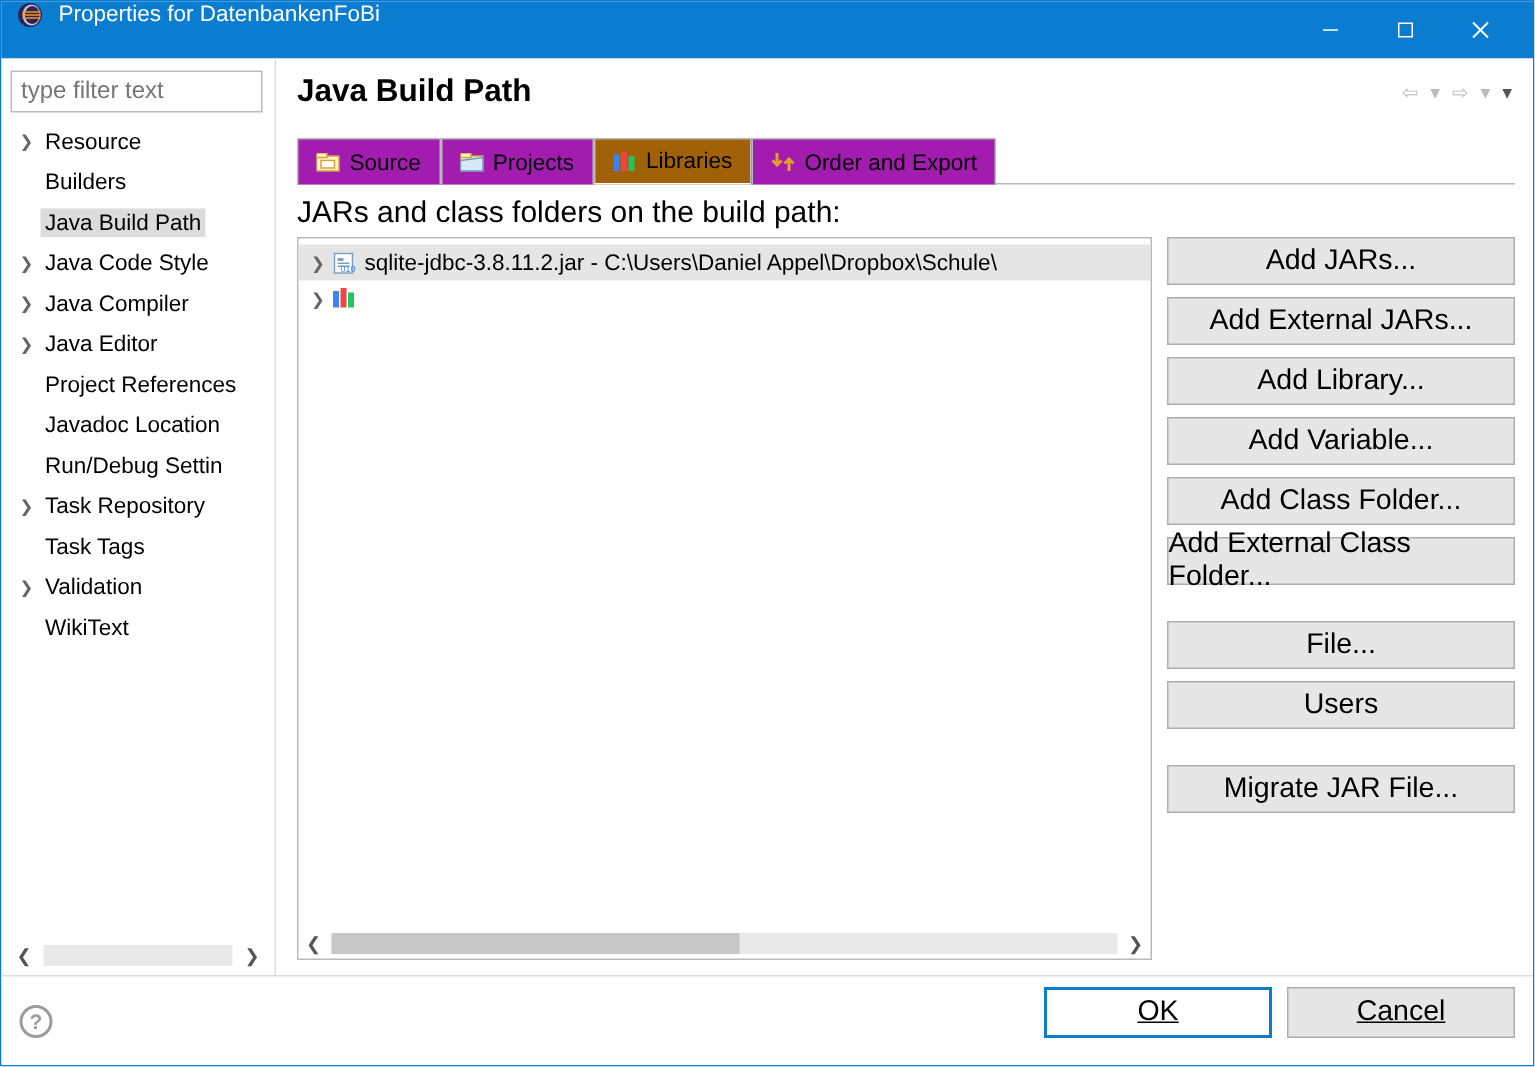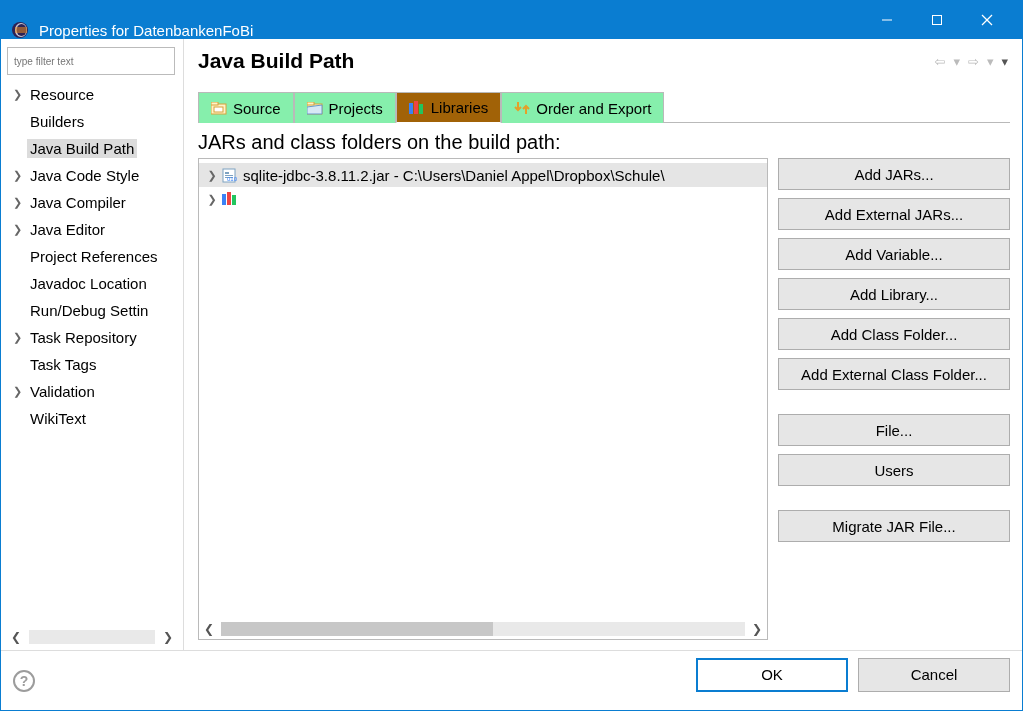--- a/index.html
+++ b/index.html
@@ -1,64 +1,64 @@
 <!DOCTYPE html>
 <html><head>
 <meta charset="utf-8">
 <style>
   * { box-sizing: border-box; margin: 0; padding: 0; font-family: "Segoe UI", Tahoma, sans-serif; }
   body { background: #fff; font-size: 14px; color: #000; }
   .window { width: 1023px; height: 711px; border: 1px solid #0a7dd1; display: flex; flex-direction: column; }
-  .titlebar { height: 38px; background: #0a7dd1; color: #fff; display: flex; align-items: flex-end; padding: 0 10px; }
+  .titlebar { height: 38px; background: #0a7dd1; color: #fff; display: flex; align-items: flex-start; padding: 0 10px; }
   .titlebar .icon { width: 18px; height: 18px; margin-right: 10px; display:flex; align-items:center; justify-content:center; }
   .titlebar .title { flex: 1; font-size: 15px; }
   .win-controls { display: flex; gap: 0; height: 100%; }
   .win-controls .wc { width: 50px; display: flex; align-items: center; justify-content: center; color: #fff; }
   .content { flex: 1; display: flex; flex-direction: column; background: #fff; }
   .main-area { flex: 1; display: flex; overflow: hidden; }
   .sidebar { width: 182px; border-right: 0; padding: 8px 6px 4px 6px; display: flex; flex-direction: column; }
-  .filter { width: 168px; height: 28px; border: 1px solid #bbb; background: #fff; padding: 2px 6px; color: #777; font-size: 10px; margin-bottom: 6px; }
+  .filter { width: 168px; height: 28px; border: 1px solid #bbb; background: #fff; padding: 2px 6px; color: #777; font-size: 16px; margin-bottom: 6px; }
   .tree { flex: 1; overflow: hidden; font-size: 15px; }
   .tree-item { display: flex; align-items: center; height: 27px; padding-left: 6px; white-space: nowrap; cursor: default; }
   .tree-item .caret { width: 14px; color: #666; font-size: 11px; }
   .tree-item.selected .label { background: #dcdcdc; padding: 1px 3px; }
   .tree-item .label { padding: 1px 3px; }
   .side-scroll { height: 18px; display: flex; align-items: center; border-top: 0; margin-top: 4px; }
   .side-scroll .arrow { width: 18px; text-align: center; color: #555; font-size: 12px; }
   .side-scroll .track { flex: 1; height: 14px; background: #e9e9e9; margin: 0 4px; position: relative; }
   .divider-v { width: 1px; background: #ddd; }
   .right-pane { flex: 1; display: flex; flex-direction: column; padding: 10px 12px 10px 14px; }
   .header-row { display: flex; align-items: center; margin-bottom: 18px; }
   .page-title { font-size: 21px; font-weight: 600; flex: 1; }
   .nav-icons { display: flex; gap: 4px; color: #bbb; font-size: 13px; }
   .nav-icons span { padding: 0 2px; }
   .tabs { display: flex; border-bottom: 1px solid #b9b9b9; position: relative; }
-  .tab { display: flex; align-items: center; gap: 6px; padding: 6px 12px; border: 1px solid #b9b9b9; border-bottom: none; background: #86efac; margin-right: 0; font-size: 15px; position: relative; top: 1px; cursor: default;}
+  .tab { display: flex; align-items: center; gap: 6px; padding: 6px 12px; border: 1px solid #b9b9b9; border-bottom: none; background: #a21caf; margin-right: 0; font-size: 15px; position: relative; top: 1px; cursor: default;}
   .tab.active { background: #a16207; border-bottom: 1px solid #fff; }
   .tab .ticon { width: 16px; height: 14px; display:flex; align-items:center; justify-content:center; }
   .sub-label { margin: 8px 0 4px 0; font-size: 20px; }
   .build-body { flex: 1; display: flex; gap: 10px; }
   .lib-tree { flex: 1; border: 1px solid #bababa; background: #fff; padding: 4px 0 0 0; display: flex; flex-direction: column; font-size: 15px; overflow: hidden; }
   .lib-row { display: flex; align-items: center; height: 24px; padding-left: 4px; white-space: nowrap; }
   .lib-row.sel { background: #e5e5e5; }
   .lib-row .caret { width: 18px; text-align: center; color: #666; font-size: 11px; }
   .lib-row .ficon { width: 18px; height: 16px; display:flex; align-items:center; justify-content:center; margin-right: 4px; }
   .lib-scroll { margin-top: auto; height: 18px; display: flex; align-items: center; padding: 0 2px 2px 2px;}
   .lib-scroll .arrow { width: 16px; text-align: center; color: #555; font-size: 12px;}
   .lib-scroll .track { flex: 1; height: 14px; background: #e9e9e9; margin: 0 4px; position: relative;}
   .lib-scroll .thumb { position: absolute; left: 0; top: 0; height: 14px; width: 52%; background: #c7c7c7;}
   .btn-col { width: 232px; display: flex; flex-direction: column; }
-  .btn { height: 32px; border: 1px solid #adadad; background: #e6e6e6; font-size: 15px; margin-bottom: 8px; cursor: default; display:flex; align-items:center; justify-content:center; }
+  .btn { height: 32px; border: 1px solid #adadad; background: #e6e6e6; font-size: 19px; margin-bottom: 8px; cursor: default; display:flex; align-items:center; justify-content:center; }
   .gap { height: 16px; }
   .apply-row { display:flex; justify-content:flex-end; padding-top: 32px; }
   .apply-row .btn { width: 152px; margin-bottom: 0; }
   .footer { height: 60px; border-top: 1px solid #ddd; display: flex; align-items: center; padding: 0 12px; }
   .help { width: 22px; height: 22px; border: 2px solid #9c9c9c; border-radius: 50%; color: #9c9c9c; display: flex; align-items: center; justify-content: center; font-size: 14px; font-weight: 600; }
   .footer-btns { margin-left: auto; display: flex; gap: 10px; }
-  .footer-btns .btn { width: 152px; height: 34px; margin-bottom: 12px; }
+  .footer-btns .btn { width: 152px; height: 34px; margin-bottom: 12px; text-decoration: underline; }
   .footer-btns .btn.primary { border: 2px solid #0a7dd1; background: #fff; }
   svg { display:block; }
 </style>
 </head>
 <body>
 
 <div class="window">
   <div class="titlebar">
     <span class="icon">
       <svg width="18" height="18" viewBox="0 0 18 18">
@@ -249,24 +249,24 @@
           </div>
 
           <div class="btn-col">
             <div class="btn">
                 <span>Add JARs...</span>
               </div>
             <div class="btn">
                 <span>Add External JARs...</span>
               </div>
             <div class="btn">
+                <span>Add Library...</span>
+              </div>
+            <div class="btn">
                 <span>Add Variable...</span>
-              </div>
-            <div class="btn">
-                <span>Add Library...</span>
               </div>
             <div class="btn">
                 <span>Add Class Folder...</span>
               </div>
             <div class="btn">
                 <span>Add External Class Folder...</span>
               </div>
             <div class="gap"></div>
             <div class="btn">
                 <span>File...</span>

